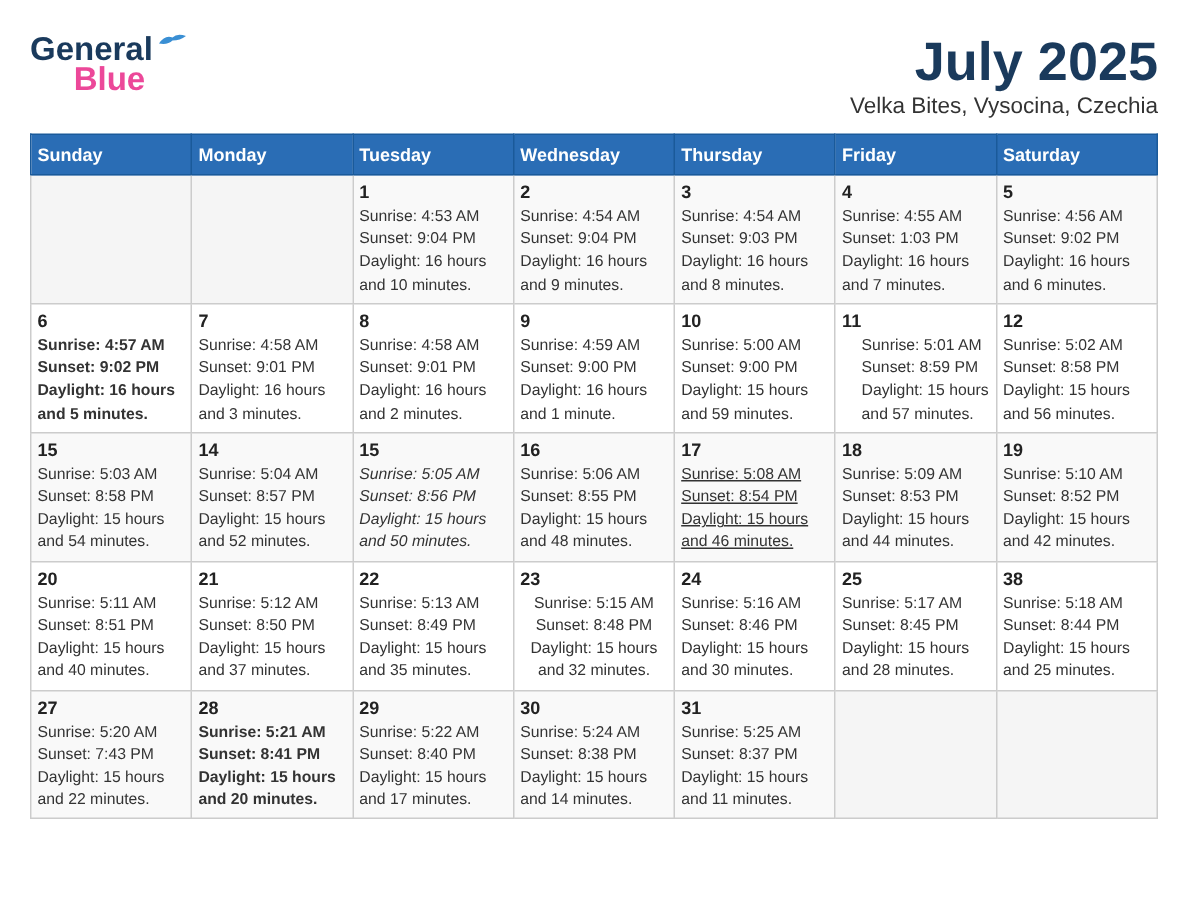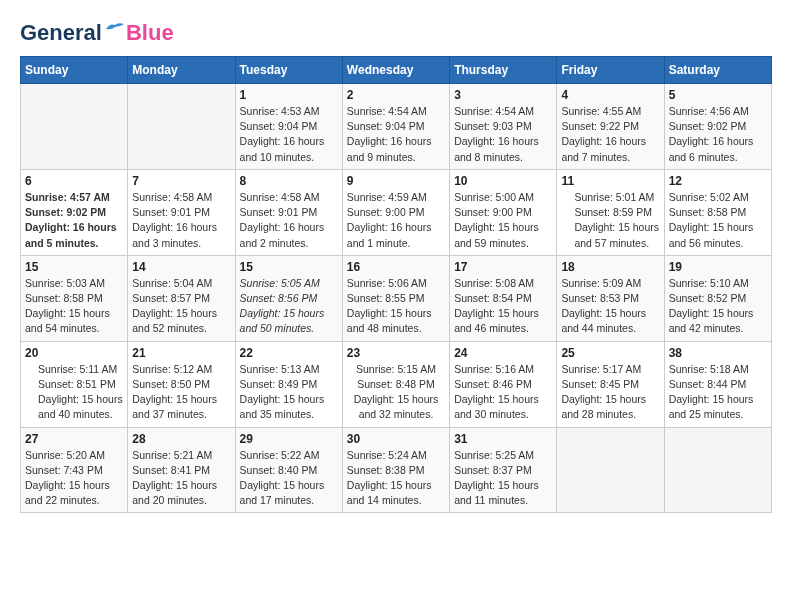--- a/index.html
+++ b/index.html
@@ -11,22 +11,22 @@
       padding: 20px;
     }
     .header {
       display: flex;
       justify-content: space-between;
       align-items: flex-start;
       margin-bottom: 10px;
     }
     .logo {
       display: flex;
-      flex-direction: row;
-      align-items: flex-end;
+      flex-direction: column;
+      align-items: center;
     }
     .title-block {
       text-align: right;
     }
     .month-title {
       font-size: 36px;
       font-weight: bold;
       color: #1a3a5c;
     }
     .location {
@@ -81,20 +81,24 @@
 <div class="header">
   <div class="logo">
     <div style="display:flex; align-items:center;">
       <span style="font-size:22px; font-weight:bold; color:#1a3a5c;">General</span>
       <svg width="22" height="16" viewBox="0 0 22 16" style="margin-left:2px; margin-top:-8px;">
         <path d="M2,8 Q6,2 11,4 Q14,1 20,3 Q16,6 11,6 Q8,9 2,8Z" fill="#3a8fd4"></path>
       </svg>
     </div>
     <span style="font-size:22px; font-weight:bold; color:#ec4899; margin-top:-6px;">Blue</span>
   </div>
+  <div class="title-block">
+    <div class="month-title">July 2025</div>
+    <div class="location">Velka Bites, Vysocina, Czechia</div>
+  </div>
 </div>
 
 <table>
   <thead>
     <tr>
     <th>Sunday</th>
         <th>Monday</th>
         <th>Tuesday</th>
         <th>Wednesday</th>
         <th>Thursday</th>
@@ -123,21 +127,21 @@
         <td>
           <span class="day-number">3</span>
           <div class="day-info" style="white-space: pre-line;">Sunrise: 4:54 AM
 Sunset: 9:03 PM
 Daylight: 16 hours
 and 8 minutes.</div>
         </td>
         <td>
           <span class="day-number">4</span>
           <div class="day-info" style="white-space: pre-line;">Sunrise: 4:55 AM
-Sunset: 9:22 PM
+Sunset: 1:03 PM
 Daylight: 16 hours
 and 7 minutes.</div>
         </td>
         <td>
           <span class="day-number">5</span>
           <div class="day-info" style="white-space: pre-line;">Sunrise: 4:56 AM
 Sunset: 9:02 PM
 Daylight: 16 hours
 and 6 minutes.</div>
         </td>
@@ -217,21 +221,21 @@
         </td>
         <td>
           <span class="day-number">16</span>
           <div class="day-info" style="white-space: pre-line;">Sunrise: 5:06 AM
 Sunset: 8:55 PM
 Daylight: 15 hours
 and 48 minutes.</div>
         </td>
         <td>
           <span class="day-number">17</span>
-          <div class="day-info" style="white-space: pre-line;">Sunrise: 5:08 AM
+          <div class="day-info" style="white-space: pre-line; text-decoration: underline;">Sunrise: 5:08 AM
 Sunset: 8:54 PM
 Daylight: 15 hours
 and 46 minutes.</div>
         </td>
         <td>
           <span class="day-number">18</span>
           <div class="day-info" style="white-space: pre-line;">Sunrise: 5:09 AM
 Sunset: 8:53 PM
 Daylight: 15 hours
 and 44 minutes.</div>
@@ -240,21 +244,21 @@
           <span class="day-number">19</span>
           <div class="day-info" style="white-space: pre-line;">Sunrise: 5:10 AM
 Sunset: 8:52 PM
 Daylight: 15 hours
 and 42 minutes.</div>
         </td>
       </tr>
       <tr>
         <td>
           <span class="day-number">20</span>
-          <div class="day-info" style="white-space: pre-line; margin-left: 13px;">Sunrise: 5:11 AM
+          <div class="day-info" style="white-space: pre-line;">Sunrise: 5:11 AM
 Sunset: 8:51 PM
 Daylight: 15 hours
 and 40 minutes.</div>
         </td>
         <td>
           <span class="day-number">21</span>
           <div class="day-info" style="white-space: pre-line;">Sunrise: 5:12 AM
 Sunset: 8:50 PM
 Daylight: 15 hours
 and 37 minutes.</div>
@@ -298,21 +302,21 @@
       <tr>
         <td>
           <span class="day-number">27</span>
           <div class="day-info" style="white-space: pre-line;">Sunrise: 5:20 AM
 Sunset: 7:43 PM
 Daylight: 15 hours
 and 22 minutes.</div>
         </td>
         <td>
           <span class="day-number">28</span>
-          <div class="day-info" style="white-space: pre-line;">Sunrise: 5:21 AM
+          <div class="day-info" style="white-space: pre-line; font-weight: bold;">Sunrise: 5:21 AM
 Sunset: 8:41 PM
 Daylight: 15 hours
 and 20 minutes.</div>
         </td>
         <td>
           <span class="day-number">29</span>
           <div class="day-info" style="white-space: pre-line;">Sunrise: 5:22 AM
 Sunset: 8:40 PM
 Daylight: 15 hours
 and 17 minutes.</div>

